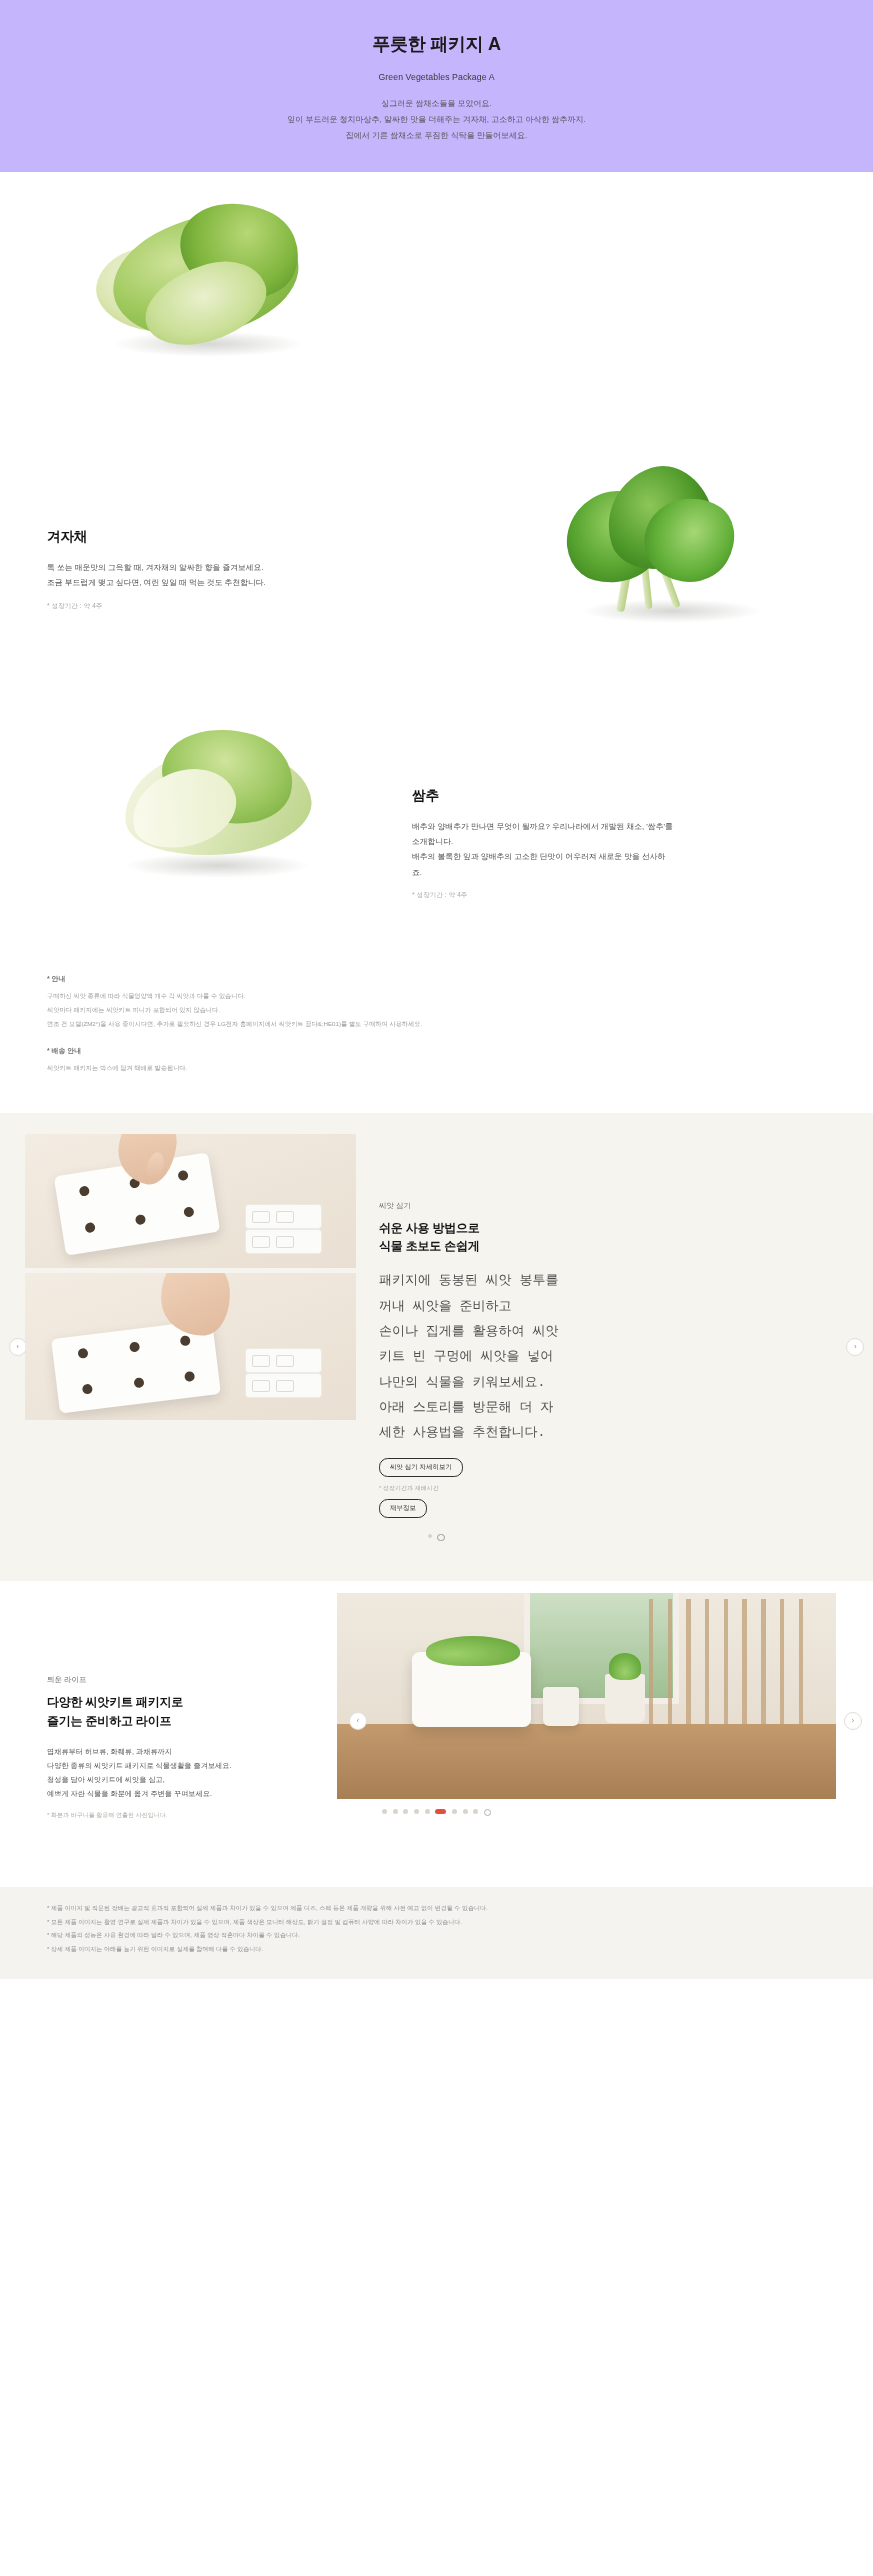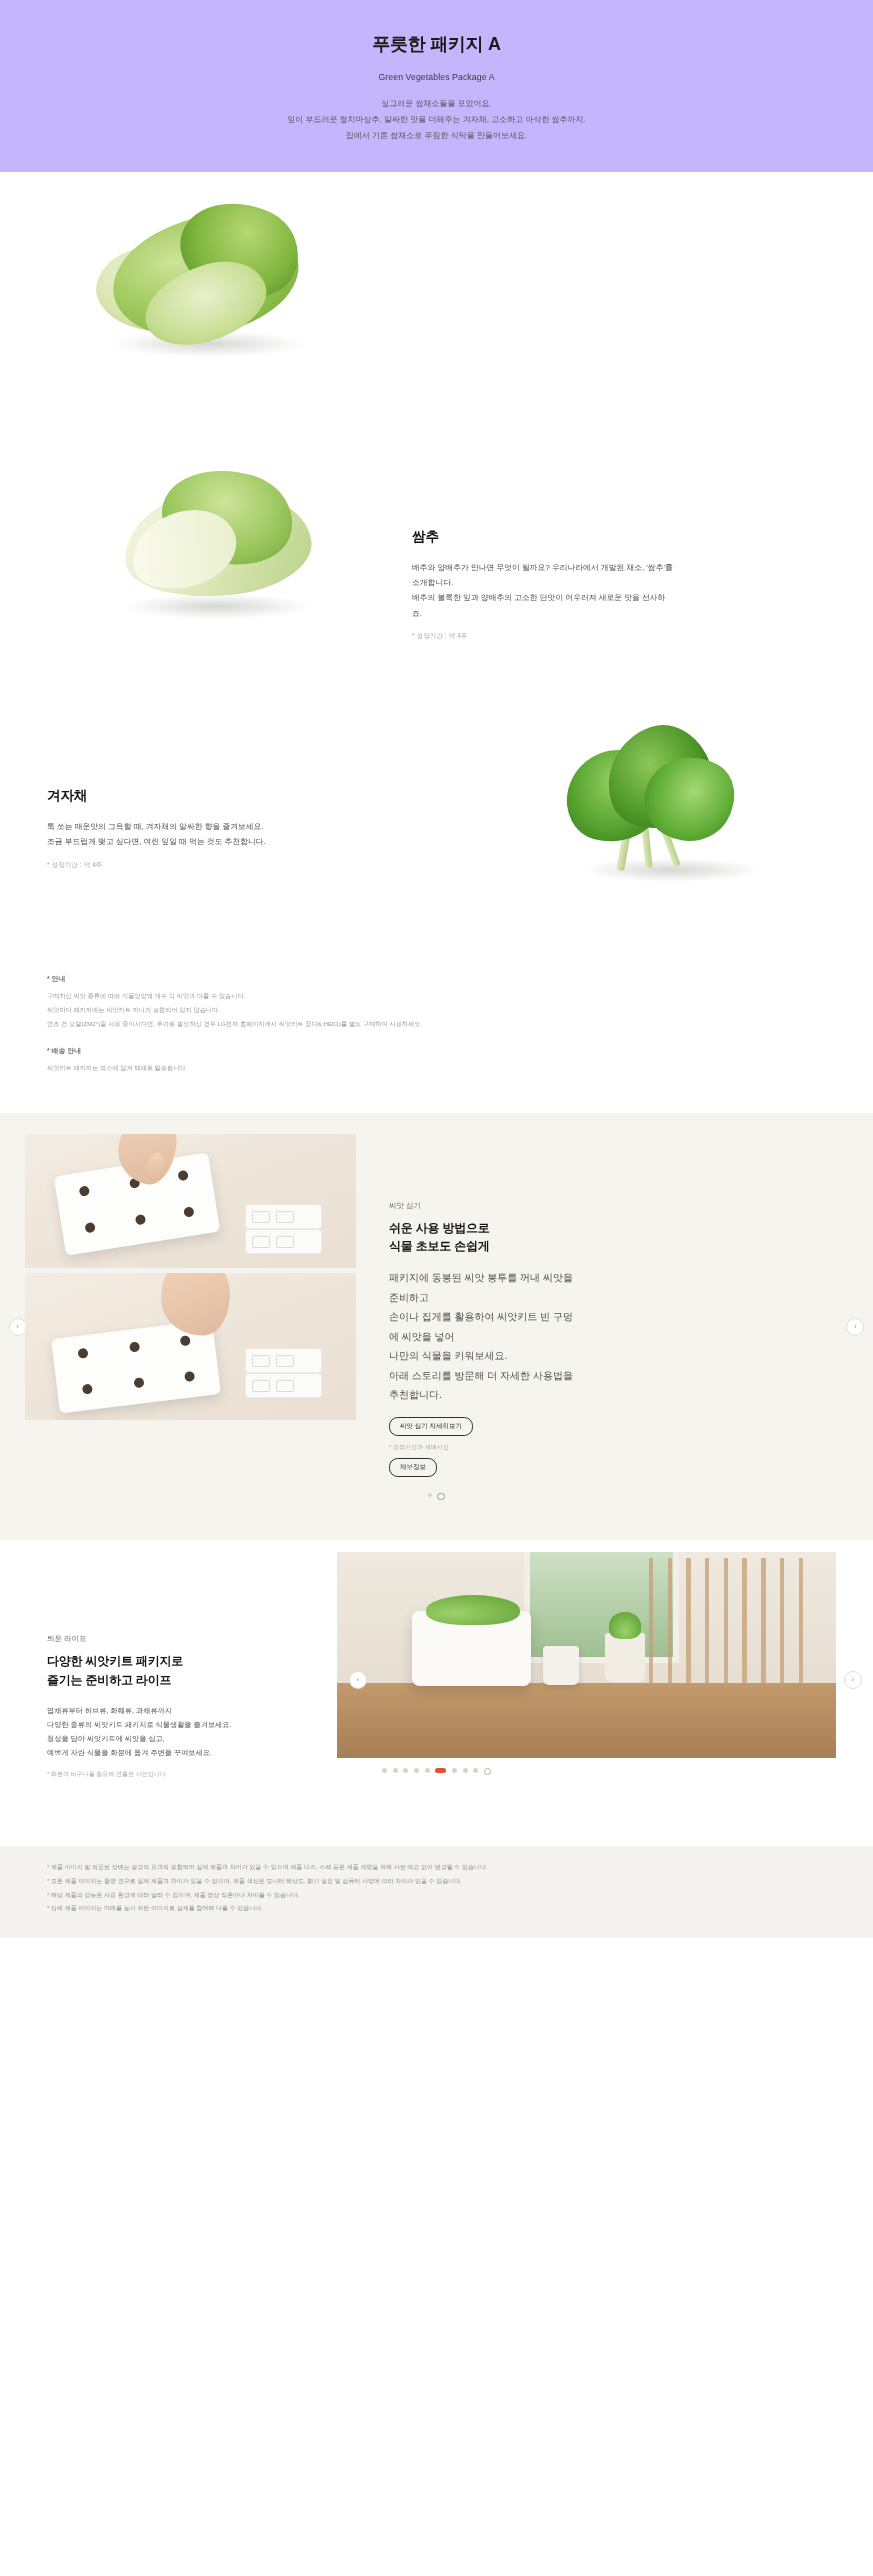--- a/index.html
+++ b/index.html
@@ -167,38 +167,39 @@
     position:absolute;
     background:#fbfbf9;
     border:0.6px solid #eceae5;
     border-radius:3.7px;
   }
   .tray .slotrow{display:flex;gap:6.2px;padding:5.6px;}
   .slot{width:16px;height:10px;border:1.2px solid #dedbd4;border-radius:1.9px;}
   .bg-soft{position:absolute;inset:0;background:linear-gradient(160deg,#f3ece2 0%,#e9dfd2 100%);}
 
   .seed-text{
-    margin-left:33px;
+    margin-left:23px;
     padding-top:67px;
     width:187px;
   }
   .eyebrow{font-size:7.5px;color:#6d6d6d;margin:0 0 7.5px;}
   .seed-text h2{
     font-size:12px;
     font-weight:bold;
     line-height:1.55;
     margin:0 0 12.5px;
     color:#161616;
     letter-spacing:-0.2px;
   }
   .seed-text p.body{
-    font-size:10px;
+    font-size:13px;
     line-height:1.95;
     color:#4f4f4f;
     margin:0 0 12.5px;
+    font-family:Liberation Mono, monospace;
   }
   .btn-outline{
     display:inline-block;
     border:0.6px solid #2f2f2f;
     border-radius:8.7px;
     padding:3.7px 10px;
     font-size:6.5px;
     color:#1f1f1f;
     background:transparent;
     cursor:pointer;
@@ -345,60 +346,60 @@
 
   <section class="prod left">
     <div class="photo">
       <div class="veg lettuce">
         <div class="shadow"></div>
         <div class="leaf l2"></div>
         <div class="leaf l1"></div>
         <div class="leaf l3"></div>
         <div class="leaf l4"></div>
       </div>
-    </div>
-  </section>
-
-  <section class="prod left">
-    <div class="photo">
-      <div class="veg cabbage">
-        <div class="shadow"></div>
-        <div class="leaf c1"></div>
-        <div class="leaf c2"></div>
-        <div class="leaf c3"></div>
-      </div>
-    </div>
-    <div class="txt">
-      <h2>쌈추</h2>
-      <p class="body">
-        <span>배추와 양배추가 만나면 무엇이 될까요? 우리나라에서 개발된 채소, '쌈추'를</span><br>
-        <span>소개합니다.</span><br>
-        <span>배추의 볼록한 잎과 양배추의 고소한 단맛이 어우러져 새로운 맛을 선사하죠.</span>
-      </p>
-      <p class="note">* 성장기간 : 약 4주</p>
     </div>
   </section>
 
   <section class="prod right">
     <div class="photo">
       <div class="veg mustard">
         <div class="shadow"></div>
         <div class="stem1"></div>
         <div class="stem2"></div>
         <div class="stem3"></div>
         <div class="leaf m2"></div>
         <div class="leaf m1"></div>
         <div class="leaf m3"></div>
       </div>
     </div>
     <div class="txt">
       <h2>겨자채</h2>
       <p class="body">
         <span>톡 쏘는 매운맛의 그윽할 때, 겨자채의 알싸한 향을 즐겨보세요.</span><br>
         <span>조금 부드럽게 맺고 싶다면, 여린 잎일 때 먹는 것도 추천합니다.</span>
+      </p>
+      <p class="note">* 성장기간 : 약 4주</p>
+    </div>
+  </section>
+
+  <section class="prod left">
+    <div class="photo">
+      <div class="veg cabbage">
+        <div class="shadow"></div>
+        <div class="leaf c1"></div>
+        <div class="leaf c2"></div>
+        <div class="leaf c3"></div>
+      </div>
+    </div>
+    <div class="txt">
+      <h2>쌈추</h2>
+      <p class="body">
+        <span>배추와 양배추가 만나면 무엇이 될까요? 우리나라에서 개발된 채소, '쌈추'를</span><br>
+        <span>소개합니다.</span><br>
+        <span>배추의 볼록한 잎과 양배추의 고소한 단맛이 어우러져 새로운 맛을 선사하죠.</span>
       </p>
       <p class="note">* 성장기간 : 약 4주</p>
     </div>
   </section>
 
   <section class="guide">
     <h3>* 안내</h3>
     <p>구매하신 씨앗 종류에 따라 식물영양액 개수 각 씨앗과 다를 수 있습니다.</p>
     <p>씨앗마다 패키지에는 씨앗키트 끼니가 포함되어 있지 않습니다.</p>
     <p>면조 건 모델(ZM2°)을 사용 중이시다면, 추가로 필요하신 경우 LG전자 홈페이지에서 씨앗키트 끌다&amp;;HE01)를 별도 구매하여 사용하세요.</p>

